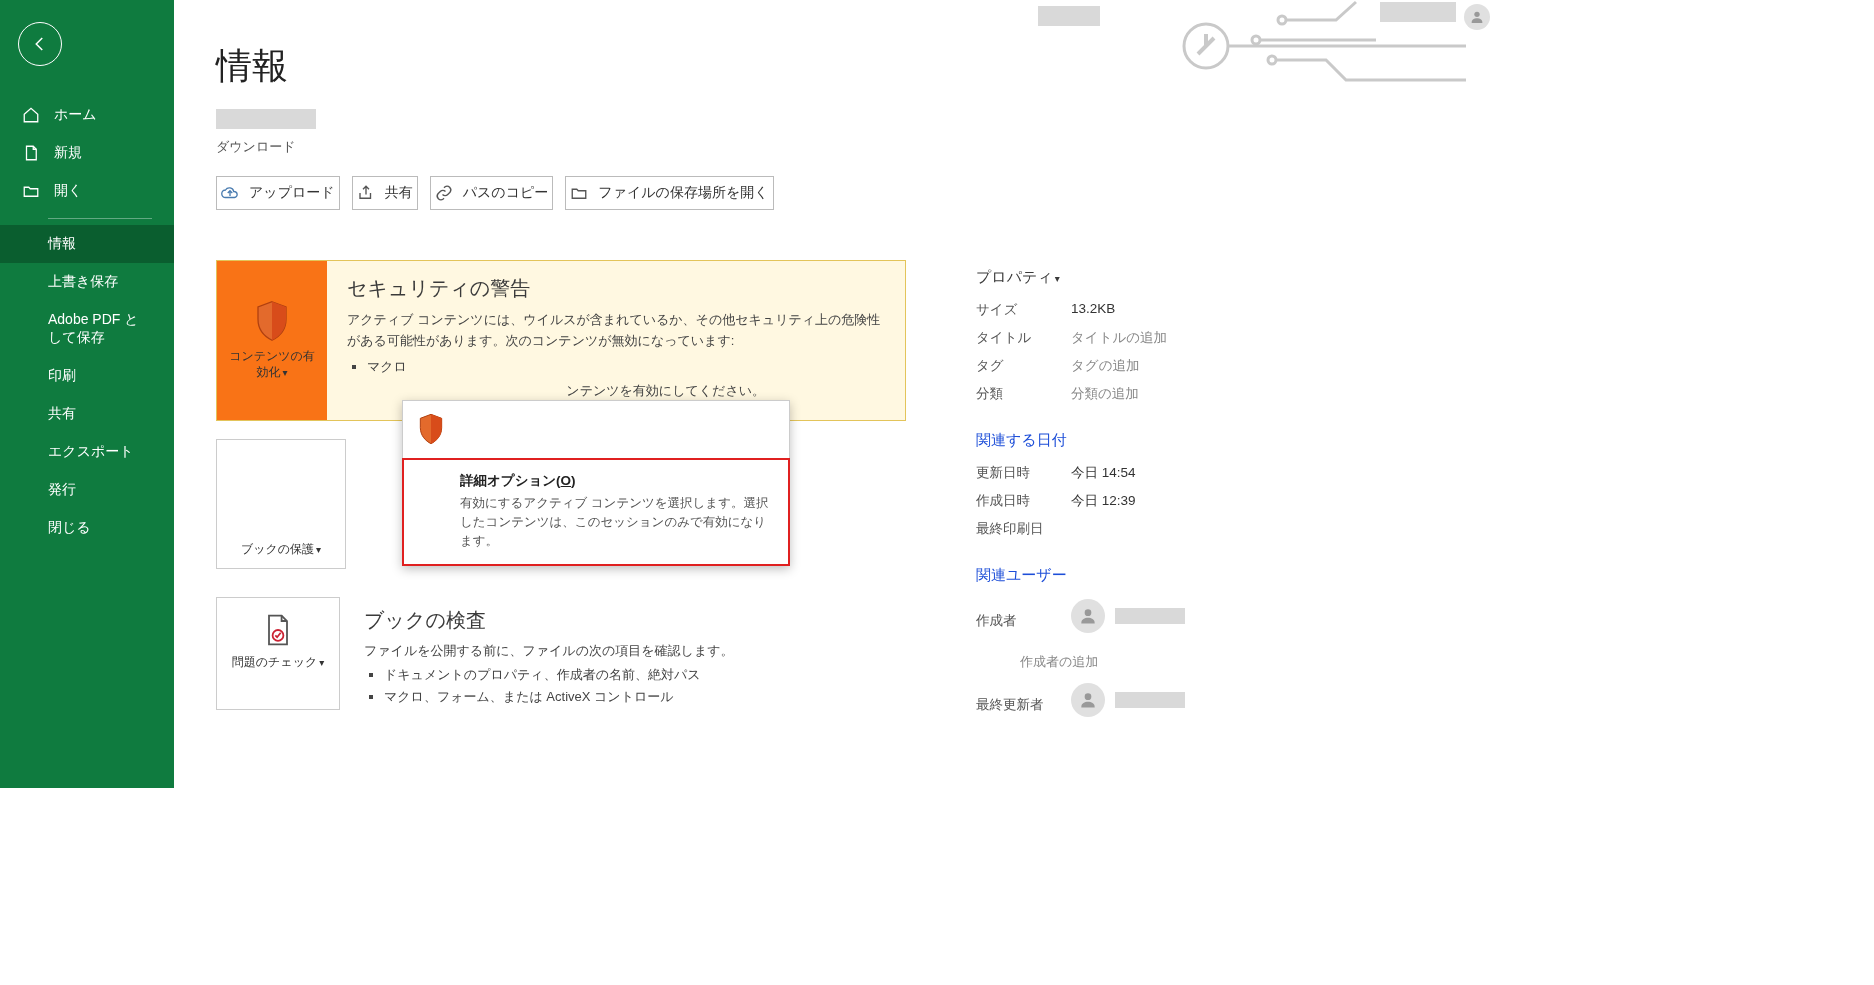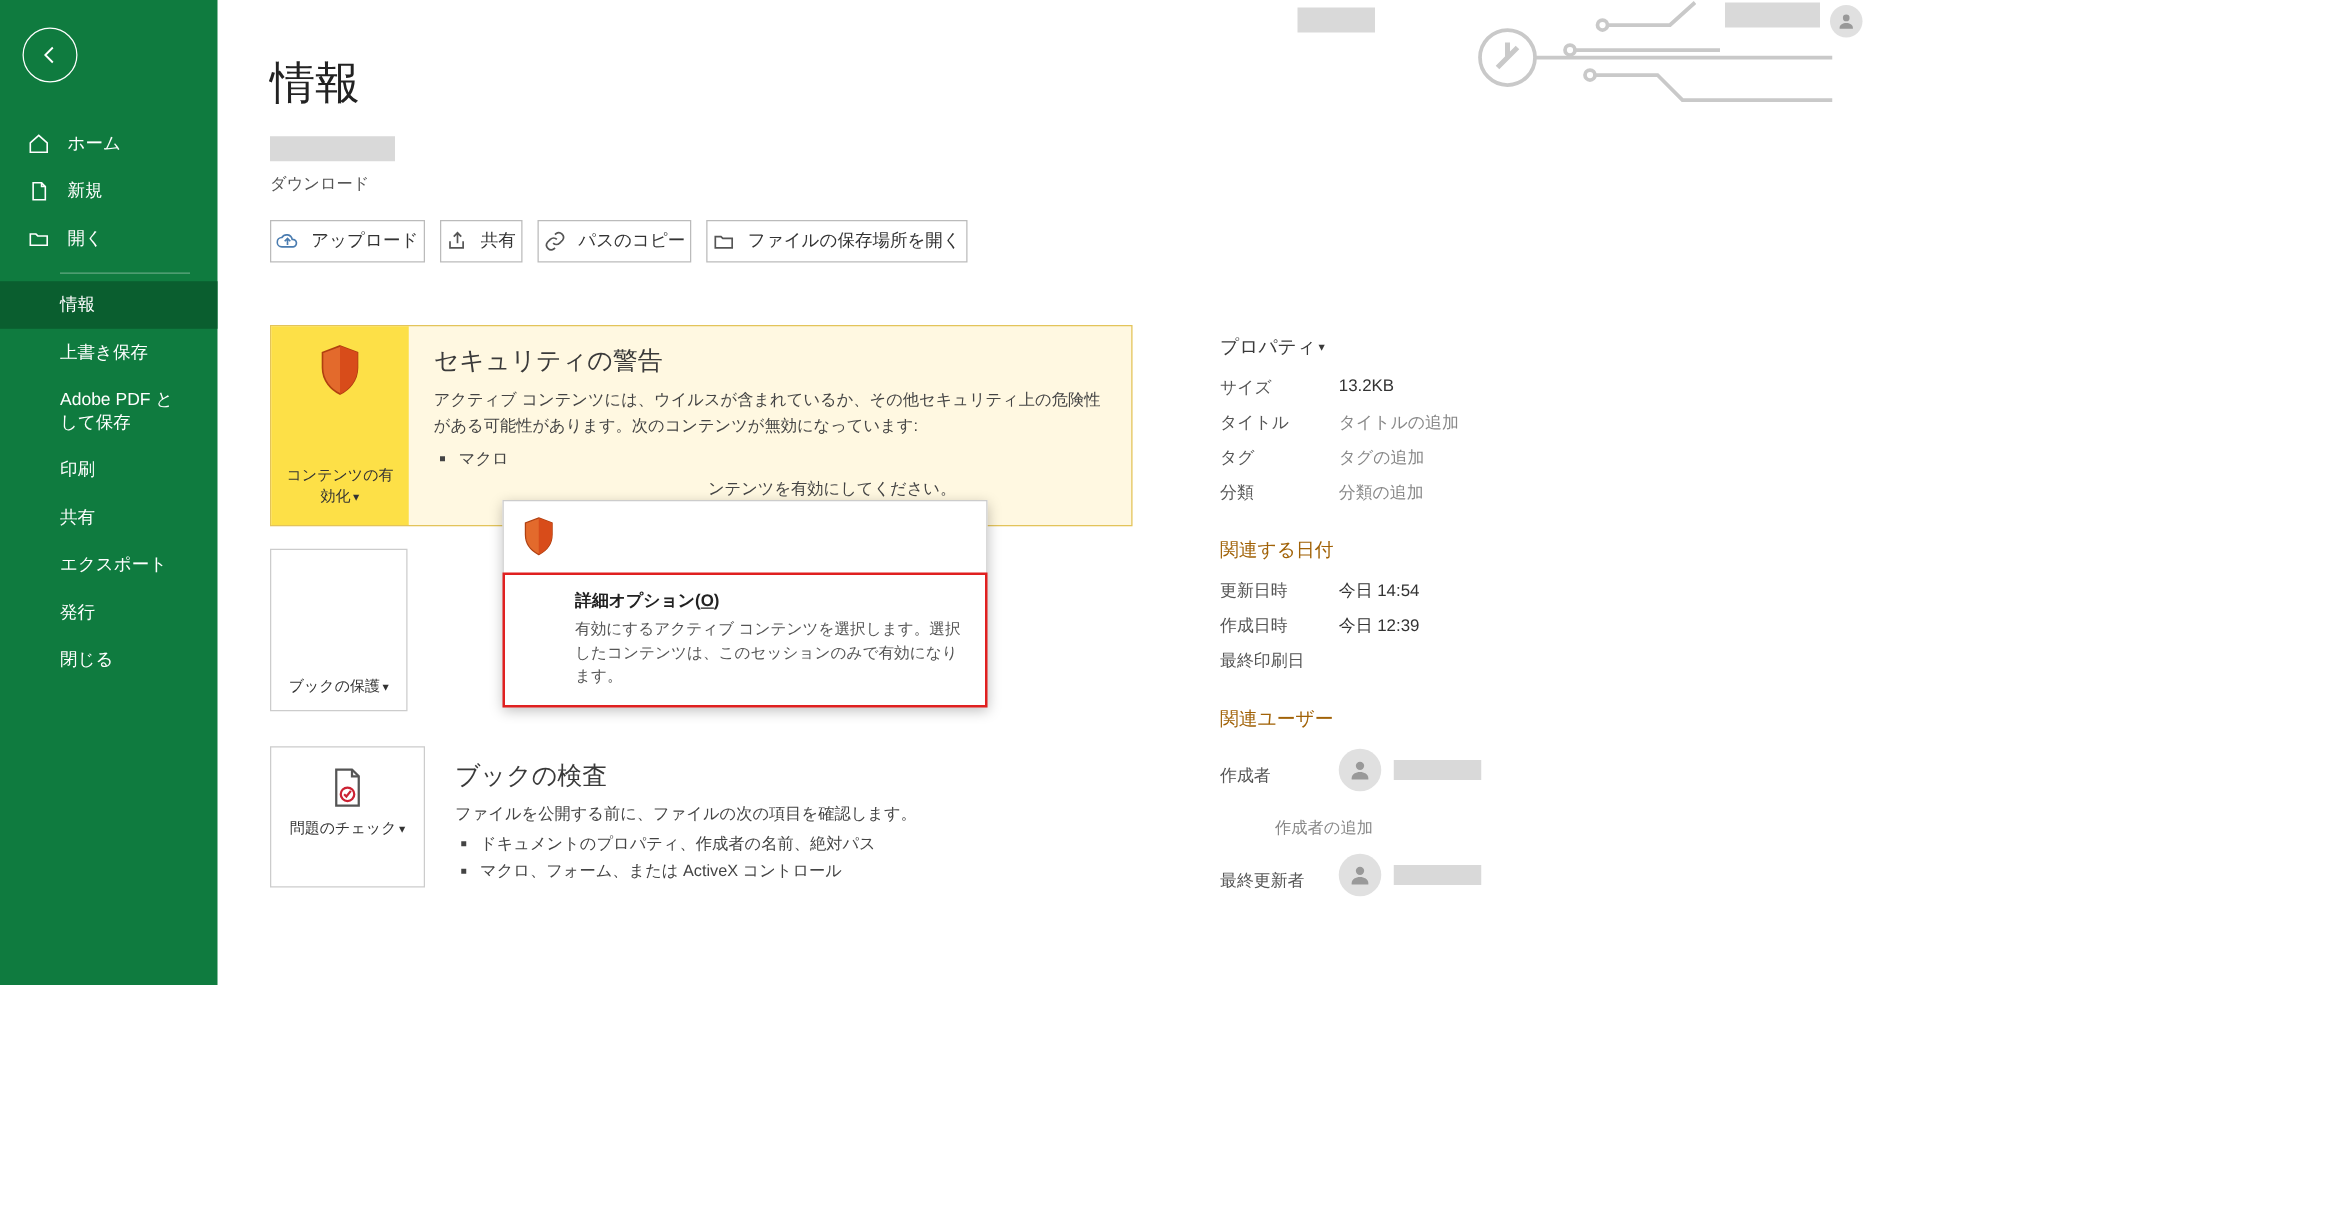--- a/index.html
+++ b/index.html
@@ -18,21 +18,21 @@
 .file-block { margin-bottom: 20px; }
 .file-redact { width: 100px; height: 20px; background: #d9d9d9; display: inline-block; margin-bottom: 2px; }
 .file-loc { font-size: 13px; color: #555; margin-top: 4px; }
 .action-row { display: flex; gap: 12px; margin-bottom: 50px; }
 .action-btn { border: 1px solid #bbb; background: #fff; padding: 7px 4px; display: flex; align-items: center; gap: 10px; cursor: pointer; font-size: 14px; color: #333; }
 .action-btn .ico { width: 18px; height: 18px; display: inline-flex; }
 .content-area { display: flex; gap: 70px; }
 .left-col { flex: 0 0 690px; }
 .right-col { flex: 0 0 300px; padding-top: 8px; }
 .warn-box { border: 1px solid #e3c45a; background: #fff8e1; display: flex; padding: 0; margin-bottom: 18px; }
-.warn-tile { width: 110px; background: #fde047; display: flex; flex-direction: column; align-items: center; justify-content: space-between; padding: 14px 8px; cursor: pointer; }
+.warn-tile { width: 110px; background: #f97316; display: flex; flex-direction: column; align-items: center; justify-content: center; padding: 14px 8px; cursor: pointer; }
 .shield { width: 36px; height: 42px; }
 .tile-label { font-size: 12px; text-align: center; margin-top: 6px; color: #333; line-height: 1.4; }
 .tile-label .chev { font-size: 10px; margin-left: 2px; }
 .warn-text { flex: 1; padding: 14px 20px 20px 20px; }
 .warn-title { font-size: 20px; color: #3a3a3a; margin-bottom: 8px; }
 .warn-desc { font-size: 13px; color: #444; line-height: 1.6; }
 .warn-list { margin: 6px 0 6px 20px; font-size: 13px; }
 .warn-list li { list-style: square; margin-bottom: 2px; color: #444; }
 .warn-foot { font-size: 13px; color: #444; }
 .dropdown { position: absolute; left: 228px; top: 400px; width: 388px; background: #fff; border: 1px solid #ccc; box-shadow: 0 3px 10px rgba(0,0,0,0.25); z-index: 10; }
@@ -50,32 +50,32 @@
 .block-title { font-size: 20px; color: #3a3a3a; margin-bottom: 8px; }
 .block-desc { font-size: 13px; color: #444; margin-bottom: 6px; }
 .block-list { margin-left: 20px; font-size: 13px; }
 .block-list li { list-style: square; margin-bottom: 4px; color: #444; }
 .prop-h { font-size: 15px; color: #3a3a3a; margin-bottom: 14px; }
 .prop-h .chev { font-size: 10px; vertical-align: middle; margin-left: 2px; }
 .prop-row { display: flex; margin-bottom: 10px; font-size: 13.5px; }
 .prop-k { width: 95px; color: #555; }
 .prop-v { color: #333; }
 .prop-v.ph { color: #888; cursor: pointer; }
-.sec-h { font-size: 15px; color: #a16207; margin: 28px 0 14px 0; }
+.sec-h { font-size: 15px; color: #1d4ed8; margin: 28px 0 14px 0; }
 .user-row { display: flex; align-items: center; gap: 10px; margin-bottom: 10px; }
 .avatar { width: 34px; height: 34px; background: #e0e0e0; border-radius: 50%; display: flex; align-items: center; justify-content: center; }
 .avatar svg { width: 20px; height: 20px; }
 .user-name-redact { width: 70px; height: 16px; background: #d9d9d9; }
 .add-author { font-size: 13px; color: #888; margin-left: 44px; cursor: pointer; margin-bottom: 12px; }
 .top-redact { position: absolute; top: 6px; left: 864px; width: 62px; height: 20px; background: #d9d9d9; }
 .title-redact2 { position: absolute; top: 2px; right: 44px; width: 76px; height: 20px; background: #d9d9d9; }
 .title-avatar { position: absolute; top: 4px; right: 10px; width: 26px; height: 26px; border-radius: 50%; background: #e0e0e0; display: flex; align-items: center; justify-content: center; }
 .title-avatar svg { width: 16px; height: 16px; }
 .deco { position: absolute; top: 0; right: 34px; width: 290px; height: 90px; pointer-events: none; }
-.protect-tile-behind { width: 110px; border: 1px solid #ccc; background: #fff; display: flex; flex-direction: column; align-items: center; padding-bottom: 10px; cursor: pointer; }
+.protect-tile-behind { width: 130px; border: 1px solid #ccc; background: #fff; display: flex; flex-direction: column; align-items: center; padding-bottom: 10px; cursor: pointer; }
 </style>
 </head>
 <body>
 
 <div class="app">
 
   <div class="sidebar">
     <div class="back-btn">
       <svg viewBox="0 0 24 24" fill="none" stroke="#fff" stroke-width="2">
           <path d="M15 4l-8 8 8 8"></path>

